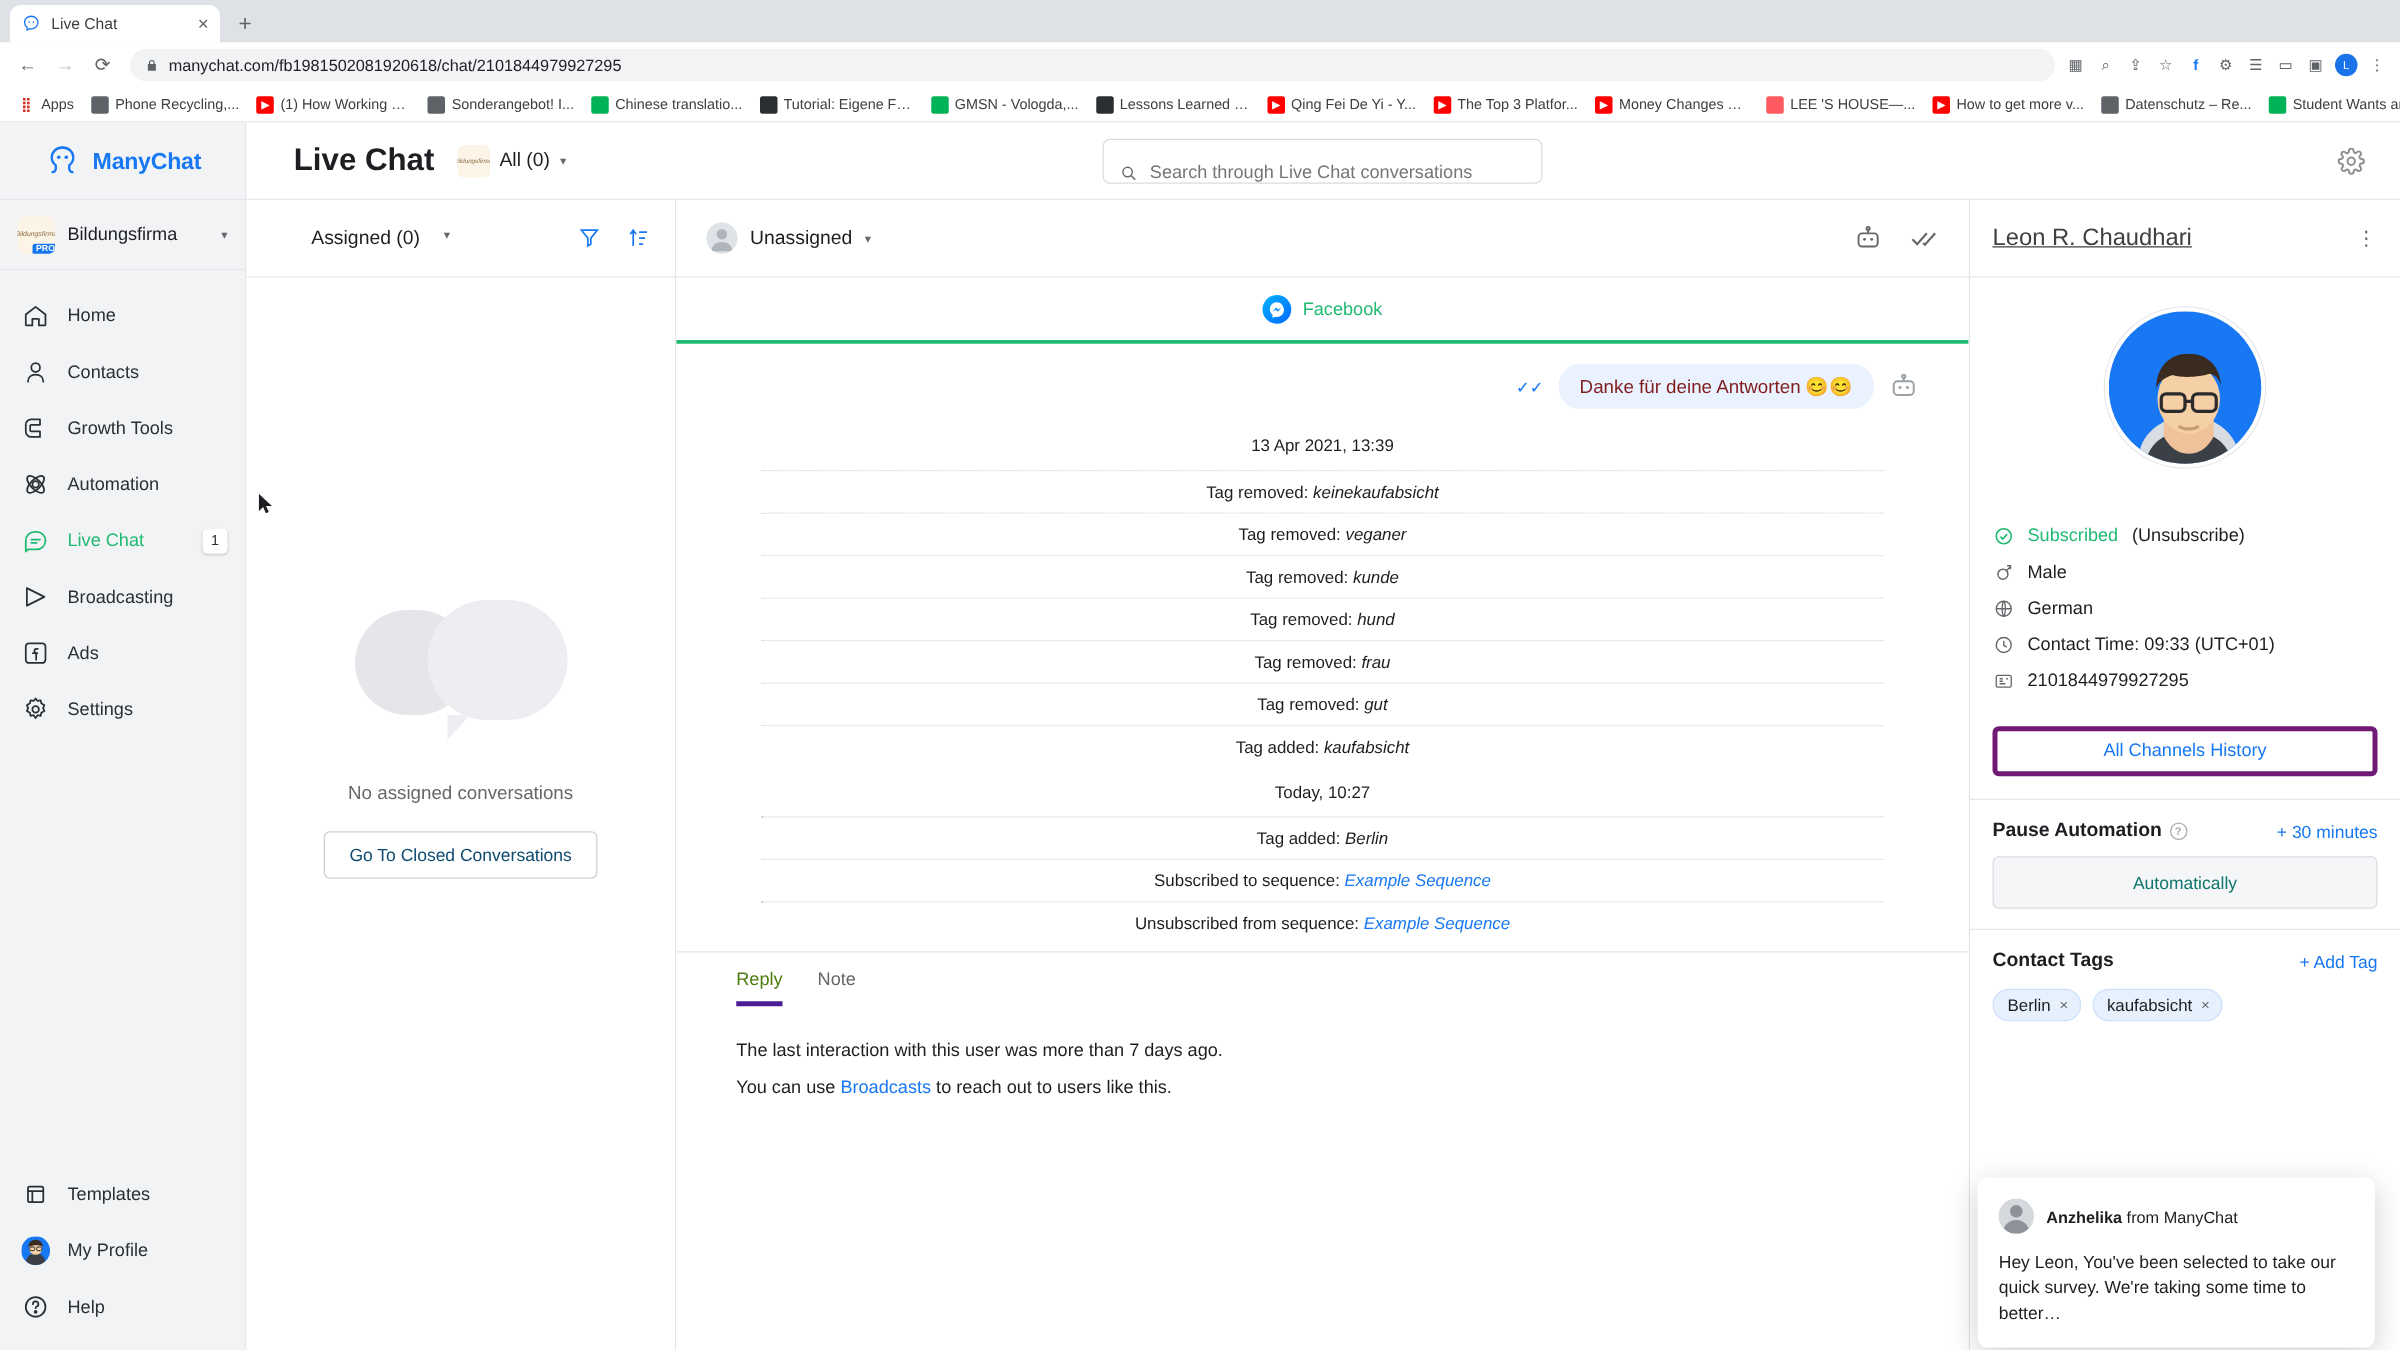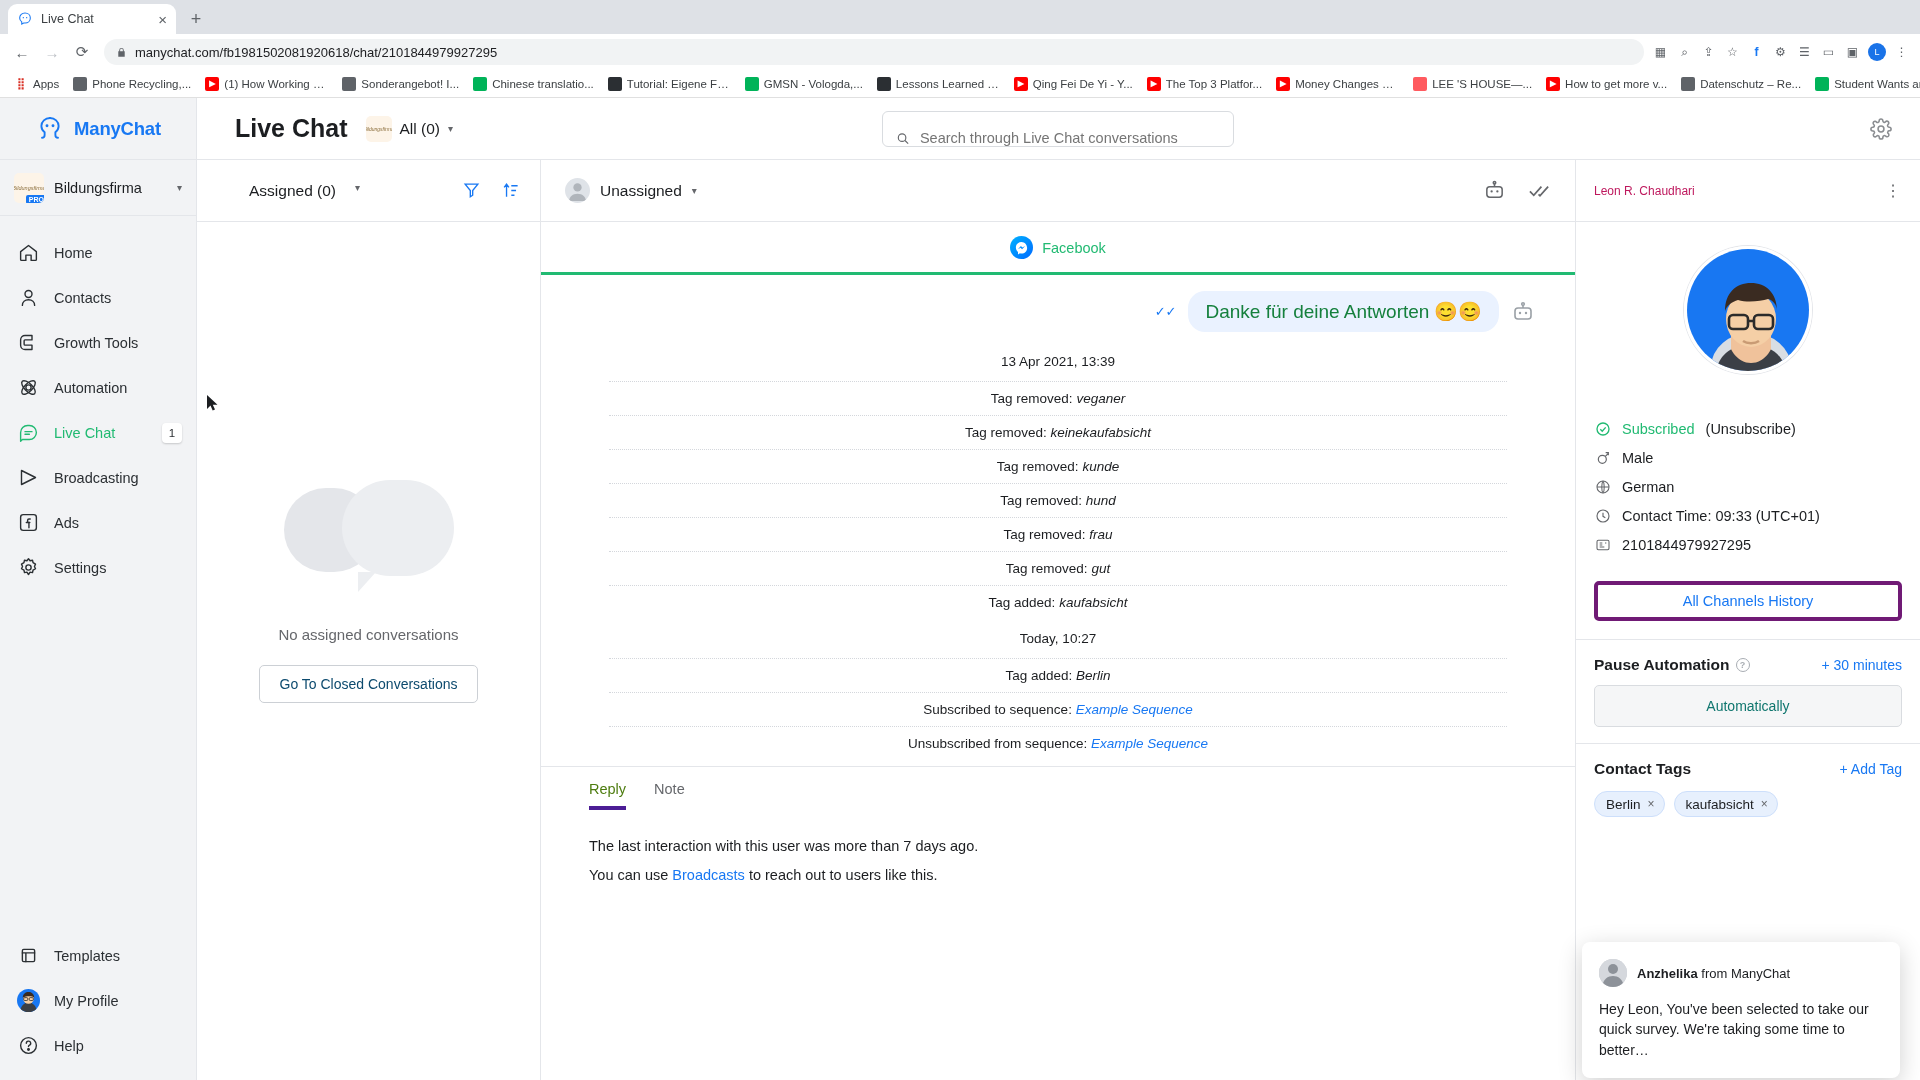--- a/index.html
+++ b/index.html
@@ -120,41 +120,41 @@
   .channel-row { display: flex; justify-content: center; align-items: center; gap: 9px;
     padding: 14px 0 13px; }
   .fb-dot { width: 23px; height: 23px; border-radius: 50%;
     background: linear-gradient(135deg,#00b2ff,#006aff); display: flex;
     align-items: center; justify-content: center; }
   .channel-name { color: #21ba72; font-size: 14.5px; }
   .green-bar { height: 3px; background: #21ba72; margin: 0 -40px; }
   .msg-row { display: flex; justify-content: flex-end; align-items: center; gap: 12px;
     padding: 16px 0 10px; }
   .msg-bubble { background: #eaf2ff; border-radius: 17px; padding: 9px 17px;
-    font-size: 19px; color: #15803d; max-width: 430px; }
+    font-size: 15px; color: #7f1d1d; max-width: 430px; }
   .read-ticks { color: #1878f3; font-size: 13px; }
   .msg-bot { width: 24px; height: 24px; flex-shrink: 0; }
   .evt-date { text-align: center; font-size: 13.5px; color: #1c1e21; padding: 12px 0; }
   .evt { text-align: center; font-size: 13.5px; color: #1c1e21; padding: 9px 0;
     border-top: 1px dotted #d4d7dc; margin: 0 28px; }
   .evt i { font-style: italic; }
   .evt a { color: #1878f3; font-style: italic; text-decoration: none; }
   .reply-tabs { display: flex; gap: 28px; border-top: 1px solid #e4e6ea; padding: 14px 8px 0 8px;
     margin: 6px -40px 0; padding-left: 48px; }
   .rtab { font-size: 14.5px; color: #65676b; padding-bottom: 9px; }
   .rtab.active { color: #4d7c0f; border-bottom: 4px solid #4c1d95; }
   .reply-note { padding: 22px 8px 0; font-size: 14.5px; color: #1c1e21; line-height: 2; }
   .reply-note a { color: #1878f3; text-decoration: none; }
 
   
   .right { width: 345px; background: #fff; border-left: 1px solid #e4e6ea;
     display: flex; flex-direction: column; flex-shrink: 0; position: relative; }
   .right-head { height: 62px; display: flex; align-items: center; justify-content: space-between;
     padding: 0 18px; border-bottom: 1px solid #e4e6ea; }
-  .right-name { font-size: 12px; color: #be185d; }
+  .right-name { font-size: 19px; color: #404040; text-decoration: underline; }
   .dots { color: #65676b; font-size: 16px; letter-spacing: 1px; }
   .profile { padding: 24px 18px 18px; display: flex; flex-direction: column; align-items: center; }
   .big-av { width: 128px; height: 128px; border-radius: 50%; overflow: hidden; border: 3px solid #fff;
     box-shadow: 0 0 0 1px #e4e6ea; }
   .info-list { padding: 22px 18px 0; align-self: stretch; }
   .info-row { display: flex; align-items: center; gap: 11px; padding: 6px 0; font-size: 14.5px; color: #1c1e21; }
   .info-ico { width: 17px; height: 17px; flex-shrink: 0; color: #65676b; display:flex; align-items:center; justify-content:center;}
   .sub-green { color: #21ba72; }
   .history-btn { margin: 22px 18px 18px; border: 4px solid #701a75; border-radius: 5px;
     height: 40px; display: flex; align-items: center; justify-content: center;
@@ -524,22 +524,22 @@
                 <rect x="4" y="8" width="16" height="11" rx="3"></rect>
                   <circle cx="9" cy="13" r="1.2" fill="#9aa0a6" stroke="none"></circle>
                   <circle cx="15" cy="13" r="1.2" fill="#9aa0a6" stroke="none"></circle>
                   <path d="M12 8V5"></path>
                   <circle cx="12" cy="4" r="1.3"></circle>
               </svg>
             </div>
 
             <div id="events">
                 <div class="evt-date">13 Apr 2021, 13:39</div>
+                <div class="evt"><span>Tag removed: </span><i>keinekaufabsicht</i></div>
                 <div class="evt"><span>Tag removed: </span><i>veganer</i></div>
-                <div class="evt"><span>Tag removed: </span><i>keinekaufabsicht</i></div>
                 <div class="evt"><span>Tag removed: </span><i>kunde</i></div>
                 <div class="evt"><span>Tag removed: </span><i>hund</i></div>
                 <div class="evt"><span>Tag removed: </span><i>frau</i></div>
                 <div class="evt"><span>Tag removed: </span><i>gut</i></div>
                 <div class="evt"><span>Tag added: </span><i>kaufabsicht</i></div>
                 <div class="evt-date">Today, 10:27</div>
                 <div class="evt"><span>Tag added: </span><i>Berlin</i></div>
                 <div class="evt"><span>Subscribed to sequence: </span><a href="#">Example Sequence</a></div>
                 <div class="evt"><span>Unsubscribed from sequence: </span><a href="#">Example Sequence</a></div>
               </div>

